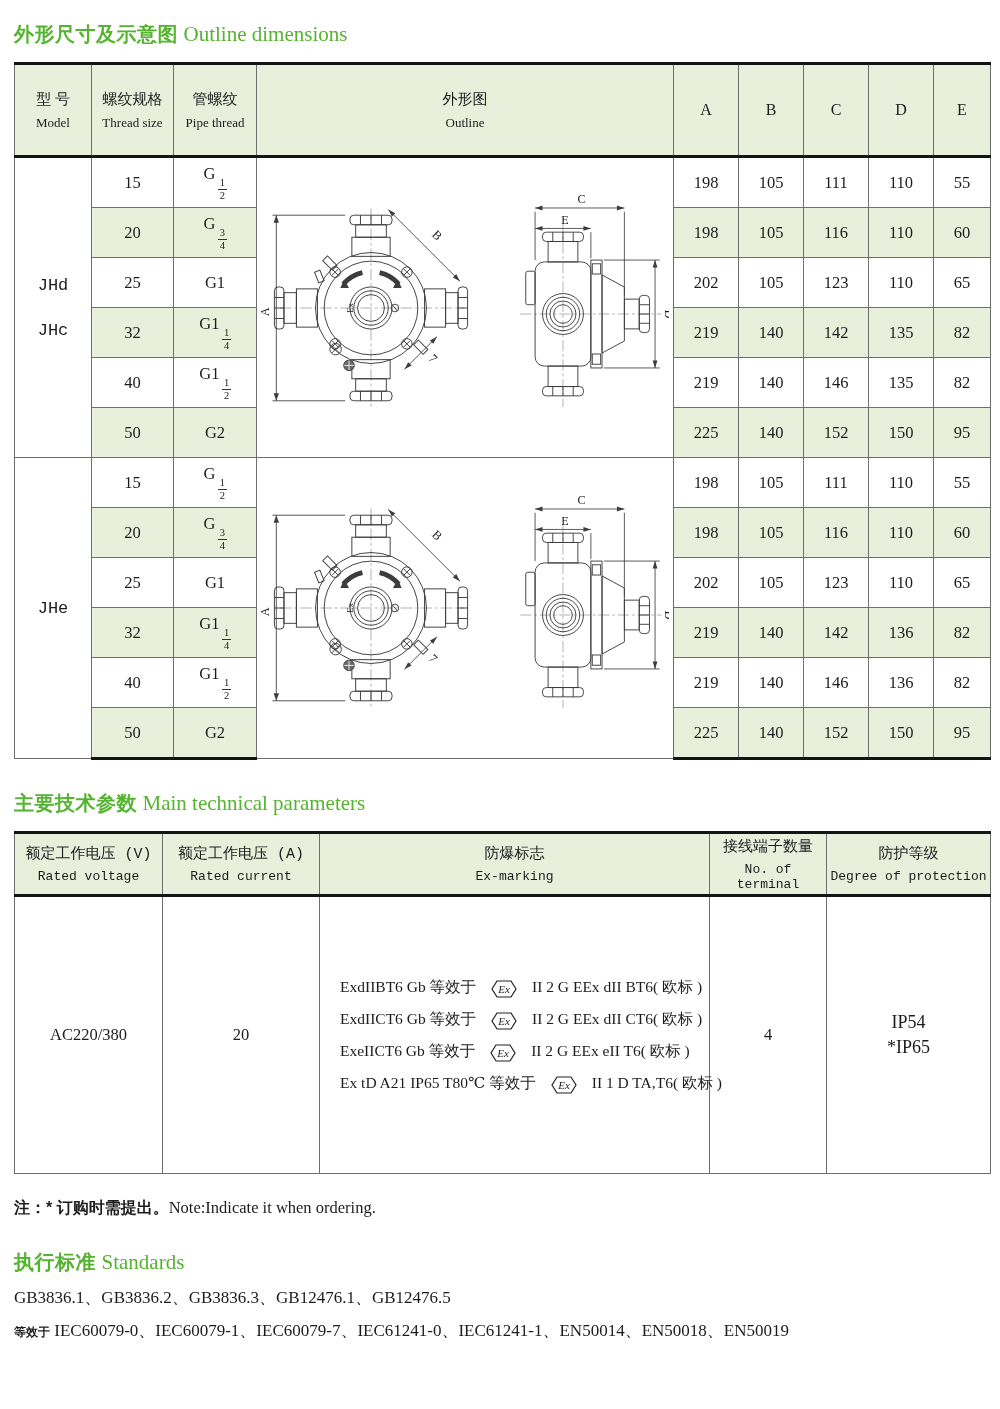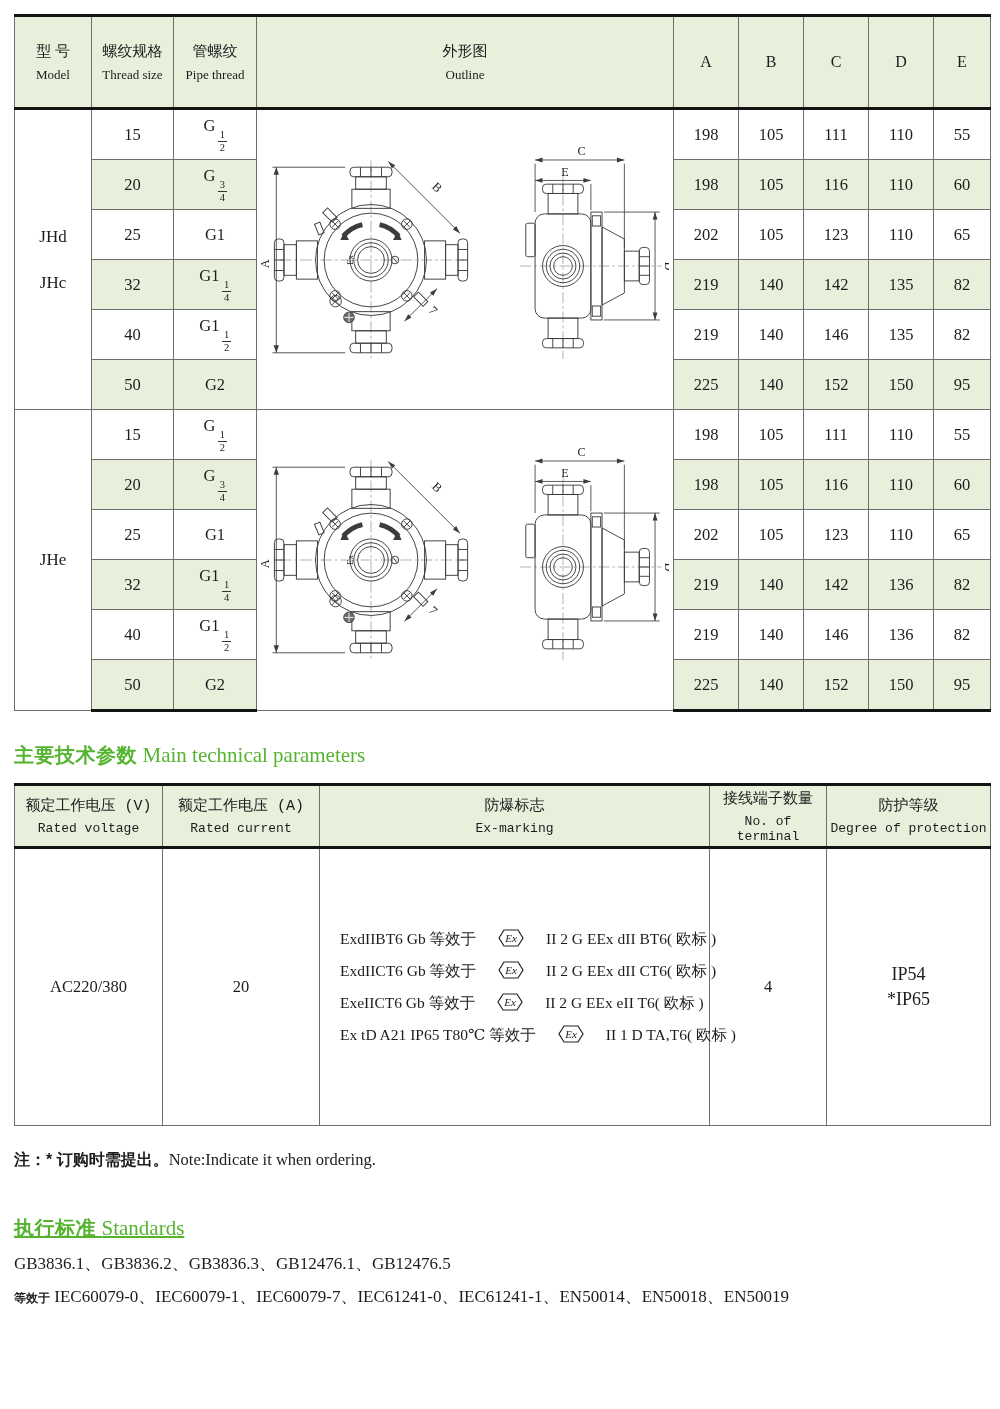--- a/index.html
+++ b/index.html
@@ -26,58 +26,59 @@
   #outline-table thead th { height:90px; }
   #tech-table thead th { height:60px;font-family:Liberation Mono, monospace; }
   .hdr-cn { display:block; font-size:15px; }
   .hdr-en { display:block; font-size:13px; margin-top:6px; }
 
   #outline-table tbody td { height:49px; font-size:16.5px; }
   #outline-table tbody tr:nth-child(even) td { background:#e8f0dc; }
   #outline-table td.c-model, #outline-table td.c-outline { background:#ffffff !important; }
   #outline-table tbody:last-of-type tr:last-child td { border-bottom:3px solid #141414; }
 
-  .model-line { font-size:17px; }
+  .model-line { font-size:17px;font-family:Liberation Mono, monospace; }
   .model-line + .model-line { margin-top:26px; }
 
   .pbase { font-size:16.5px; }
   .frac { display:inline-flex; flex-direction:column; font-size:10.5px; line-height:1.1;
           vertical-align:-7px; margin-left:3px; text-align:center; }
   .fnum { border-bottom:1px solid #333; padding:0 1.5px; }
   .fden { padding:0 1.5px; }
 
   .draw-wrap { display:flex; align-items:center; justify-content:center; gap:2px; }
   .dsvg { display:block; }
   .dsvg text { fill:#1c1c1c; stroke:none; font-family:"Liberation Serif",serif; }
   .cl { stroke:#8a8a8a; stroke-width:0.7; stroke-dasharray:12 3 3 3; }
   .dimline { stroke:#3c3c3c; stroke-width:0.9; }
   .arr { fill:#3c3c3c; stroke:none; }
 
   
   #tech-table tbody td { height:276px; font-size:16.5px; }
   .ex-cell { text-align:left !important; }
   .ex-lines { padding-left:20px; }
-  .ex-line { display:flex; align-items:flex-start; gap:22px; margin:11px 0; font-size:15.5px; white-space:nowrap; }
+  .ex-line { display:flex; align-items:flex-end; gap:15px; margin:11px 0; font-size:15.5px; white-space:nowrap; }
   .hex { flex:0 0 auto; }
   .hex polygon { fill:none; stroke:#222; stroke-width:1.2; }
   .hex text { font-size:11px; font-style:italic; fill:#1c1c1c; font-family:"Liberation Serif",serif; }
   .prot-line { font-size:18px; margin:4px 0; }
 
   
   .note { margin-top:24px; font-size:16.5px; }
   .note-cn { font-family:"Liberation Sans","DejaVu Sans",sans-serif; font-weight:bold; font-size:16px;text-align:center; }
-  .std-title { margin-top:44px;text-decoration:underline; }
+  .std-title { margin-top:30px; }
   .std-line { margin-top:10px; font-size:17px; }
   .std-prefix { font-family:"Liberation Sans","DejaVu Sans",sans-serif; font-weight:bold; font-size:12px; }
 </style>
 </head>
 <body>
 
 <div class="content">
 
+  <h2 class="sec-title" id="title1"><span>外形尺寸及示意图</span> <span class="en">Outline dimensions</span></h2>
 
   <table id="outline-table">
     <colgroup>
       <col style="width:77px">
         <col style="width:82px">
         <col style="width:83px">
         <col style="width:417px">
       <col style="width:65px">
         <col style="width:65px">
         <col style="width:65px">

